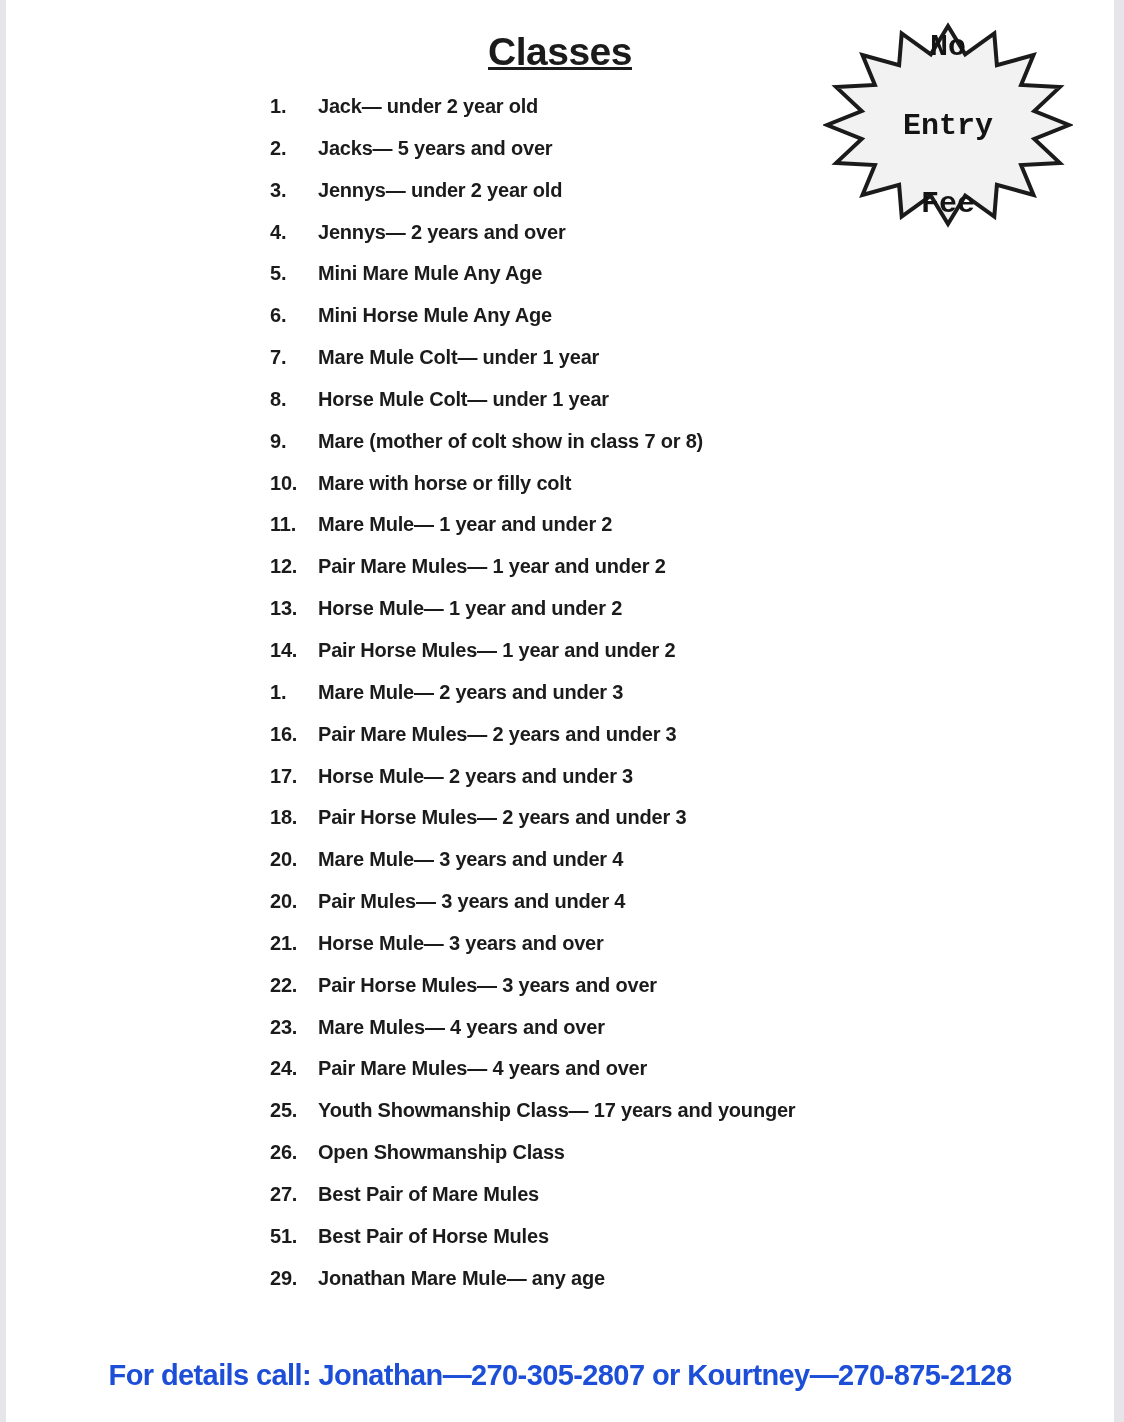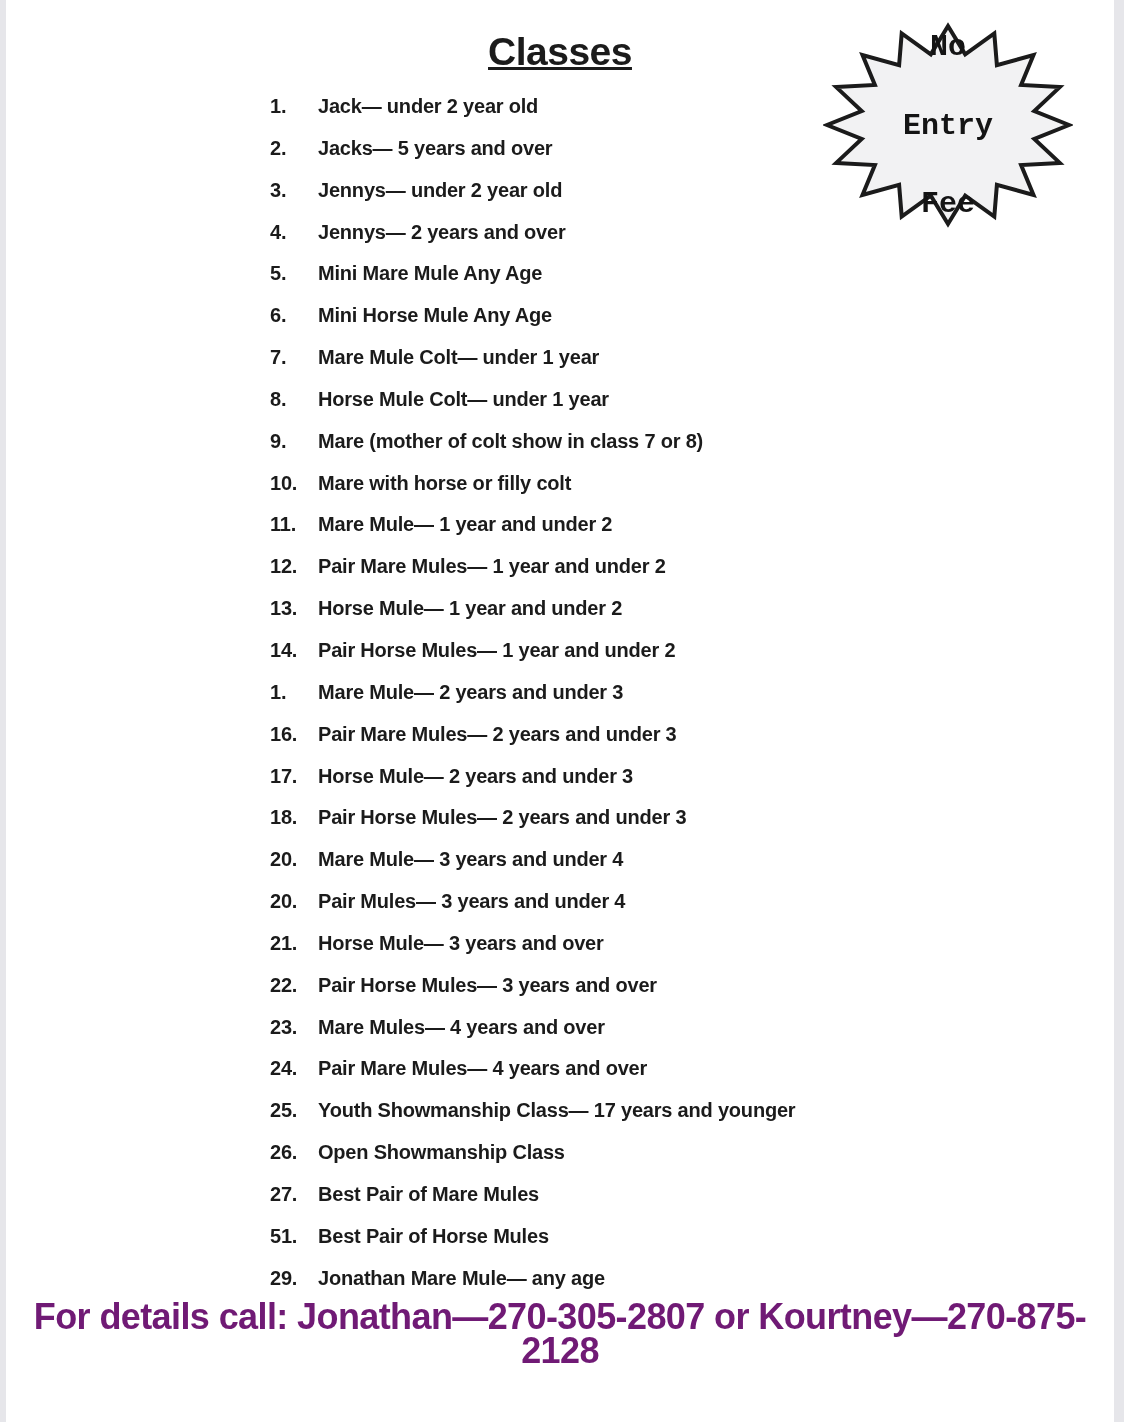--- a/index.html
+++ b/index.html
@@ -92,28 +92,28 @@
     white-space: nowrap;
   }
   .class-row .num {
     flex: none;
     width: 48px;
   }
 
   .footer {
     position: absolute;
     left: 0;
-    top: 1300px;
+    top: 1358px;
     width: 100%;
     text-align: center;
-    font-size: 36px;
+    font-size: 29px;
     font-weight: 700;
     letter-spacing: -0.6px;
     line-height: 34px;
-    color: #701a75;
+    color: #1d4ed8;
   }
 </style>
 </head>
 <body>
 
 <div class="edge-strip left"></div>
 <div class="edge-strip right"></div>
 
 <div class="page">
 

